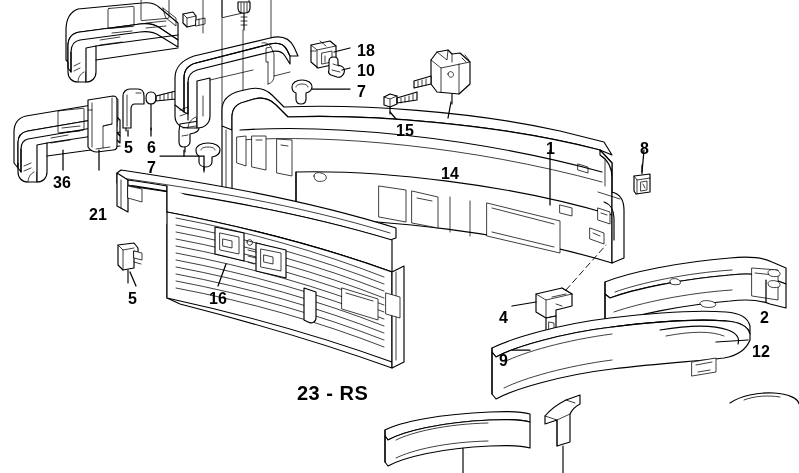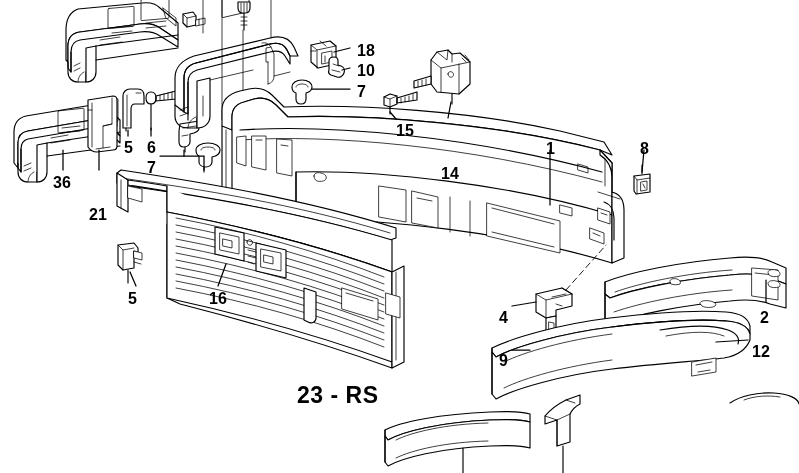--- a/index.html
+++ b/index.html
@@ -39,21 +39,21 @@
     color: #000;
     line-height: 1;
     white-space: nowrap;
     -webkit-user-select: none;
     user-select: none;
   }
   .note-label {
     position: absolute;
     font-family: "Liberation Sans", sans-serif;
     font-weight: bold;
-    font-size: 23px;
+    font-size: 20px;
     letter-spacing: 0.5px;
     color: #000;
     white-space: nowrap;
   }
 </style>
 </head>
 <body>
 
 <div id="sheet">
 

